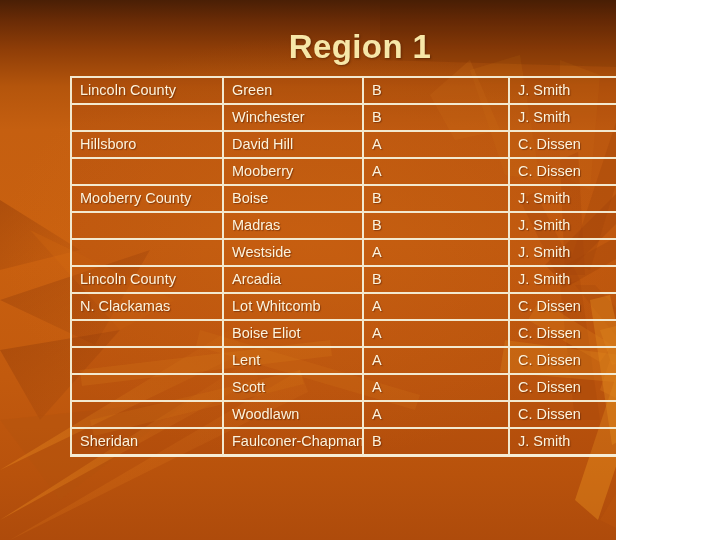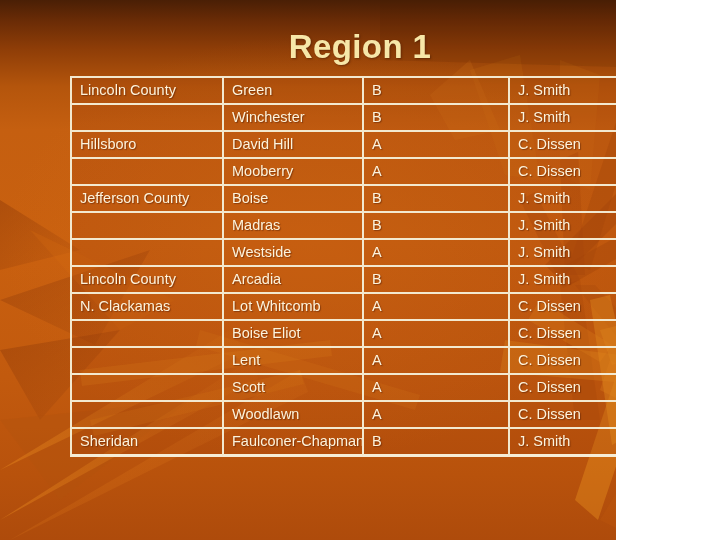--- a/index.html
+++ b/index.html
@@ -208,21 +208,21 @@
         <td class="c3">A</td>
         <td class="c4">C. Dissen</td>
       </tr>
       <tr>
         <td class="c1"></td>
         <td class="c2">Mooberry</td>
         <td class="c3">A</td>
         <td class="c4">C. Dissen</td>
       </tr>
       <tr>
-        <td class="c1">Jefferson County</td>
+        <td class="c1">Mooberry County</td>
         <td class="c2">Boise</td>
         <td class="c3">B</td>
         <td class="c4">J. Smith</td>
       </tr>
       <tr>
         <td class="c1"></td>
         <td class="c2">Madras</td>
         <td class="c3">B</td>
         <td class="c4">J. Smith</td>
       </tr>

